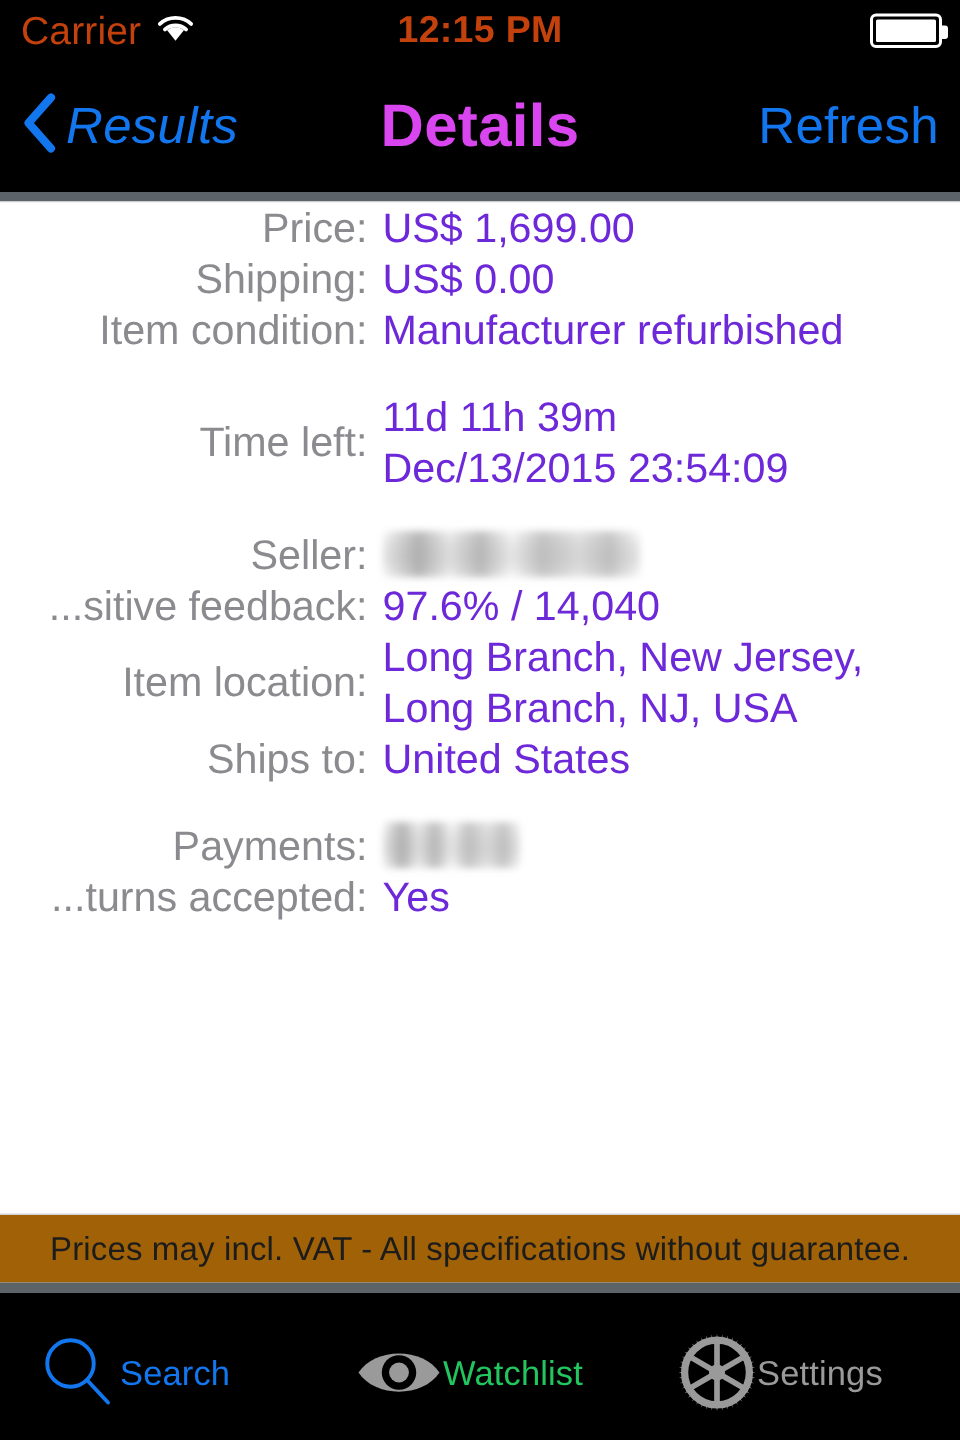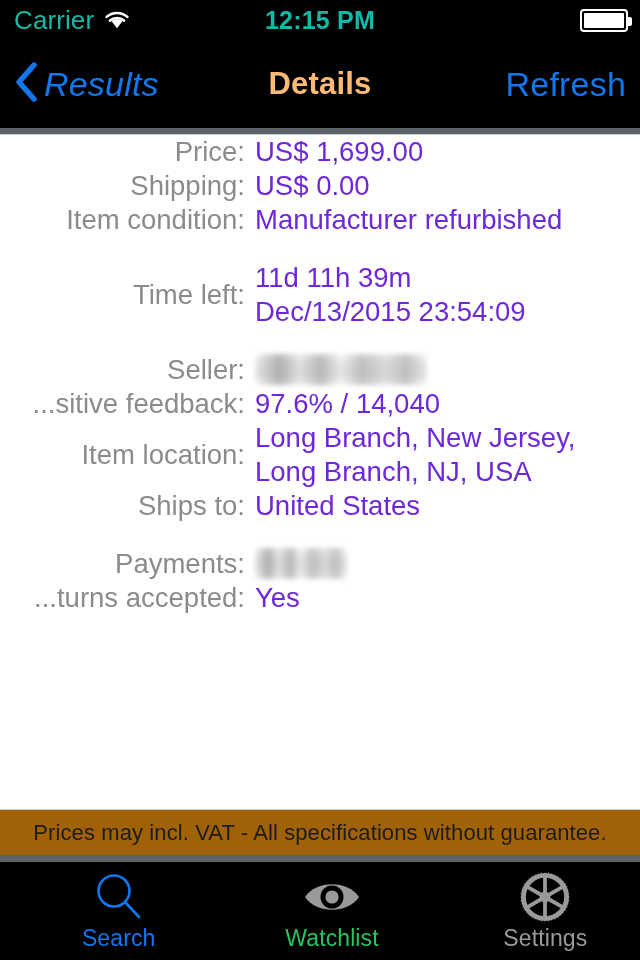--- a/index.html
+++ b/index.html
@@ -14,21 +14,21 @@
     width:640px; height:960px;
     overflow:hidden;
     background:#ffffff;
   }
 
   
   .statusbar {
     position:absolute; top:0; left:0;
     width:640px; height:40px;
     background:#000000;
-    color:#14b8a6;
+    color:#c2410c;
   }
   .sb-left {
     position:absolute; left:14px; top:0; height:40px;
     display:flex; align-items:center; gap:9px;
   }
   .sb-carrier { font-size:26px; letter-spacing:0.1px; line-height:1; }
   .sb-time {
     position:absolute; left:0; top:0; width:640px; height:40px;
     display:flex; align-items:center; justify-content:center;
     font-size:25px; font-weight:bold; letter-spacing:0.2px;
@@ -68,21 +68,21 @@
     position:absolute; left:14px; top:0; height:88px;
     display:flex; align-items:center; gap:6px;
     color:#1277ef;
     cursor:pointer;
   }
   .chev { display:block; }
   .nav-back-label { font-size:34px; line-height:1; letter-spacing:0.2px;font-style:italic; }
   .nav-title {
     position:absolute; left:0; top:0; width:640px; height:88px;
     display:flex; align-items:center; justify-content:center;
-    color:#fdba74; font-size:31px; font-weight:bold; letter-spacing:0.2px;
+    color:#d946ef; font-size:40px; font-weight:bold; letter-spacing:0.2px;
   }
   .nav-refresh {
     position:absolute; right:14px; top:0; height:88px;
     display:flex; align-items:center;
     color:#1277ef; font-size:34px; line-height:1; letter-spacing:0.2px;
     cursor:pointer;
   }
   .nav-sep {
     position:absolute; top:128px; left:0;
     width:640px; height:6px;
@@ -178,21 +178,21 @@
 
   
   .tabbar {
     position:absolute; top:862px; left:0;
     width:640px; height:98px;
     background:#000000;
     display:flex;
   }
   .tab {
     flex:1 1 0;
-    display:flex; flex-direction:column;
+    display:flex; flex-direction:row;
     align-items:center; justify-content:flex-start;
     padding-top:7px;
     cursor:pointer;
     margin-left:24px;
   }
   .tab .ico { height:56px; display:flex; align-items:center; justify-content:center; }
   .tab .tlabel { font-size:23px; line-height:26px; letter-spacing:0.1px; }
   .tab.active .tlabel { color:#1277ef; }
   .tab .tlabel { color:#9a9a9a; }
 </style>

